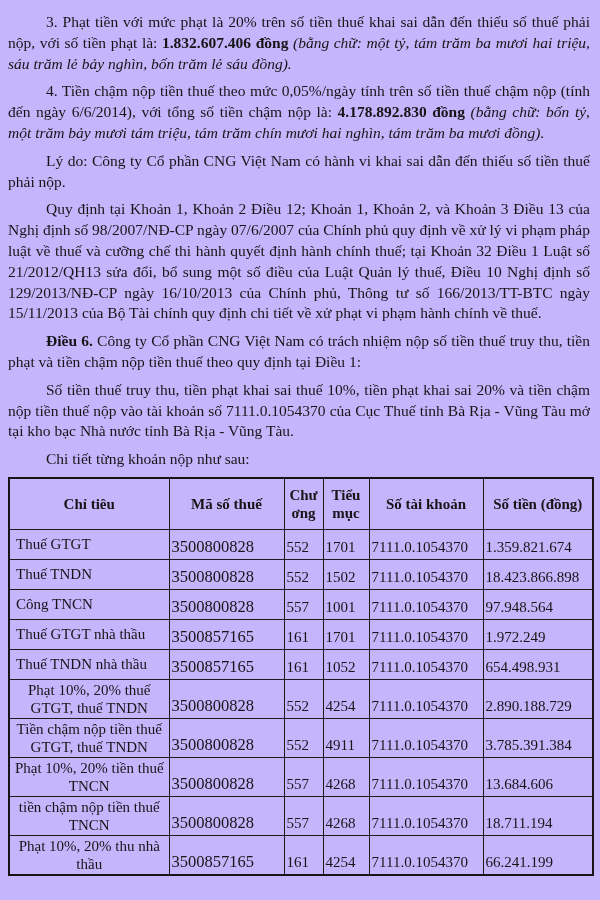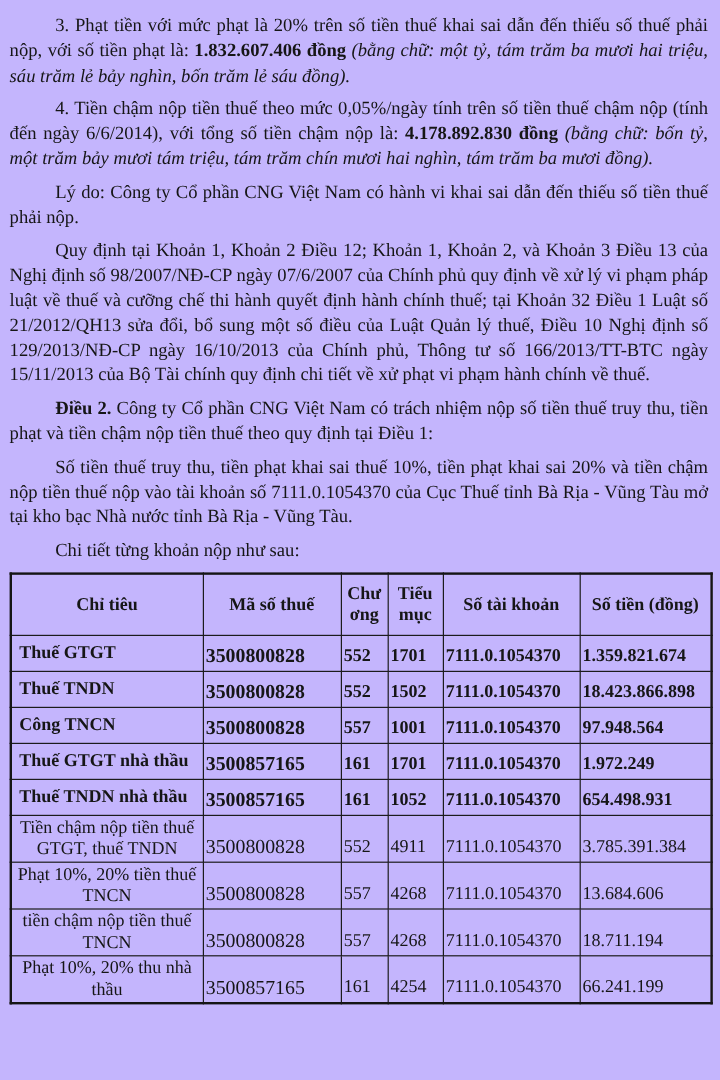--- a/index.html
+++ b/index.html
@@ -43,21 +43,21 @@
   }
   table.tax-table { border: 2px solid #151515; }
   thead th {
     font-weight: bold;
     text-align: center;
     vertical-align: middle;
     height: 48px;
     line-height: 18px;
   }
   th.col-chuong { word-break: break-all; }
-  tr.single { height: 30px; font-weight: bold; }
+  tr.single { height: 30px; }
   tr.double { height: 38px; }
   td.label { vertical-align: middle; line-height: 18px; }
   tr.single td.label { text-align: left; padding-left: 6px; }
   tr.double td.label { text-align: center; padding-left: 3px; padding-right: 3px; }
   td.msq {
     text-align: left;
     vertical-align: bottom;
     font-size: 16.5px;
     padding-bottom: 3px;
   }
@@ -84,21 +84,21 @@
 <div id="page">
 
   <p class="para"><span>3. Phạt tiền với mức phạt là 20% trên số tiền thuế khai sai dẫn đến thiếu số thuế phải nộp, với số tiền phạt là: </span><span class="amount">1.832.607.406  đồng </span><span class="in-words">(bằng chữ: một tỷ, tám trăm ba mươi hai triệu, sáu trăm lẻ bảy nghìn, bốn trăm lẻ sáu đồng).</span></p>
 
   <p class="para"><span>4. Tiền chậm nộp tiền thuế theo mức 0,05%/ngày tính trên số tiền thuế chậm nộp (tính đến ngày 6/6/2014), với tổng số tiền chậm nộp là: </span><span class="amount">4.178.892.830 đồng </span><span class="in-words">(bằng chữ: bốn tỷ, một trăm bảy mươi tám triệu, tám trăm chín mươi hai nghìn, tám trăm ba mươi đồng).</span></p>
 
   <p class="para">Lý do: Công ty Cổ phần CNG Việt Nam có hành vi khai sai dẫn đến thiếu số tiền thuế phải nộp.</p>
 
   <p class="para">Quy định tại Khoản 1, Khoản 2 Điều 12; Khoản 1, Khoản 2, và Khoản 3 Điều 13 của Nghị định số 98/2007/NĐ-CP ngày 07/6/2007 của Chính phủ quy định về xử lý vi phạm pháp luật về thuế và cưỡng chế thi hành quyết định hành chính thuế; tại Khoản 32 Điều 1 Luật số 21/2012/QH13 sửa đổi, bổ sung một số điều của Luật Quản lý thuế, Điều 10 Nghị định số 129/2013/NĐ-CP ngày 16/10/2013 của Chính phủ, Thông tư số 166/2013/TT-BTC ngày 15/11/2013 của Bộ Tài chính quy định chi tiết về xử phạt vi phạm hành chính về thuế.</p>
 
-  <p class="para"><span class="art-label">Điều 2. </span><span>Công ty Cổ phần CNG Việt Nam có trách nhiệm nộp số tiền thuế truy thu, tiền phạt và tiền chậm nộp tiền thuế theo quy định tại Điều 1:</span></p>
+  <p class="para"><span class="art-label">Điều 6. </span><span>Công ty Cổ phần CNG Việt Nam có trách nhiệm nộp số tiền thuế truy thu, tiền phạt và tiền chậm nộp tiền thuế theo quy định tại Điều 1:</span></p>
 
   <p class="para">Số tiền thuế truy thu, tiền phạt khai sai thuế 10%, tiền phạt khai sai 20% và tiền chậm nộp tiền thuế nộp vào tài khoản số 7111.0.1054370 của Cục Thuế tỉnh Bà Rịa - Vũng Tàu mở tại kho bạc Nhà nước tỉnh Bà Rịa - Vũng Tàu.</p>
 
   <p class="para">Chi tiết từng khoản nộp như sau:</p>
 
   <table class="tax-table">
     <colgroup>
       <col style="width:160px">
         <col style="width:115px">
         <col style="width:39px">
@@ -151,20 +151,28 @@
       </tr>
       <tr class="single">
         <td class="label">Thuế TNDN nhà thầu</td>
         <td class="msq">3500857165</td>
         <td class="num">161</td>
         <td class="num">1052</td>
         <td class="acct">7111.0.1054370</td>
         <td class="money">654.498.931</td>
       </tr>
       <tr class="double">
+        <td class="label">Phạt 10%, 20% thuế GTGT, thuế TNDN</td>
+        <td class="msq">3500800828</td>
+        <td class="num">552</td>
+        <td class="num">4254</td>
+        <td class="acct">7111.0.1054370</td>
+        <td class="money">2.890.188.729</td>
+      </tr>
+      <tr class="double">
         <td class="label">Tiền chậm nộp tiền thuế GTGT, thuế TNDN</td>
         <td class="msq">3500800828</td>
         <td class="num">552</td>
         <td class="num">4911</td>
         <td class="acct">7111.0.1054370</td>
         <td class="money">3.785.391.384</td>
       </tr>
       <tr class="double">
         <td class="label">Phạt 10%, 20% tiền thuế TNCN</td>
         <td class="msq">3500800828</td>

